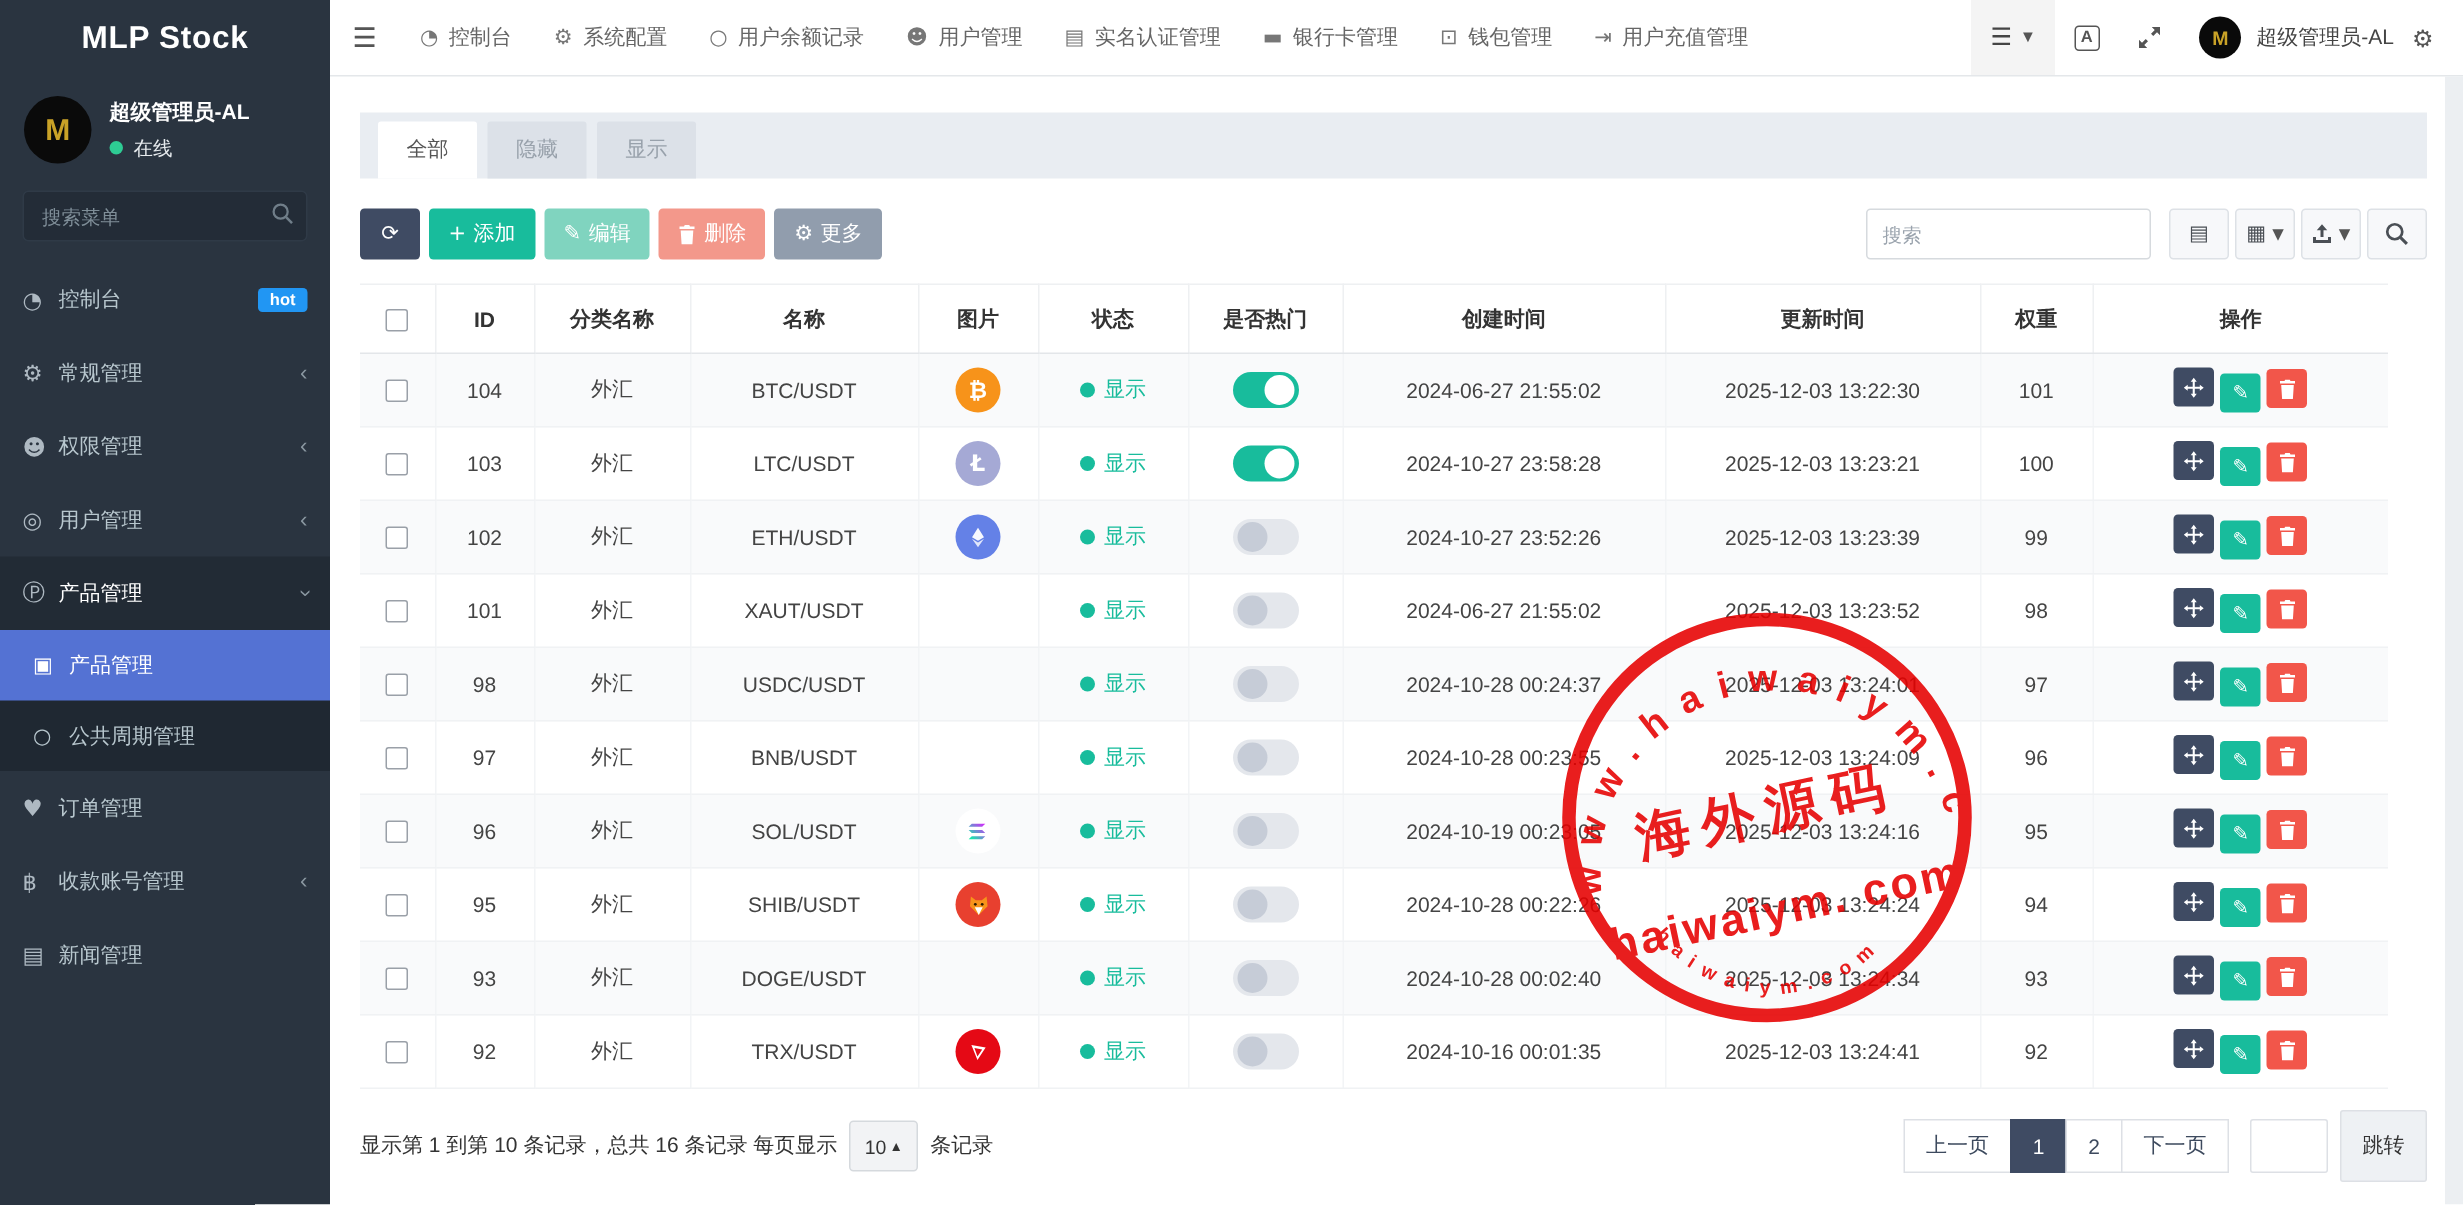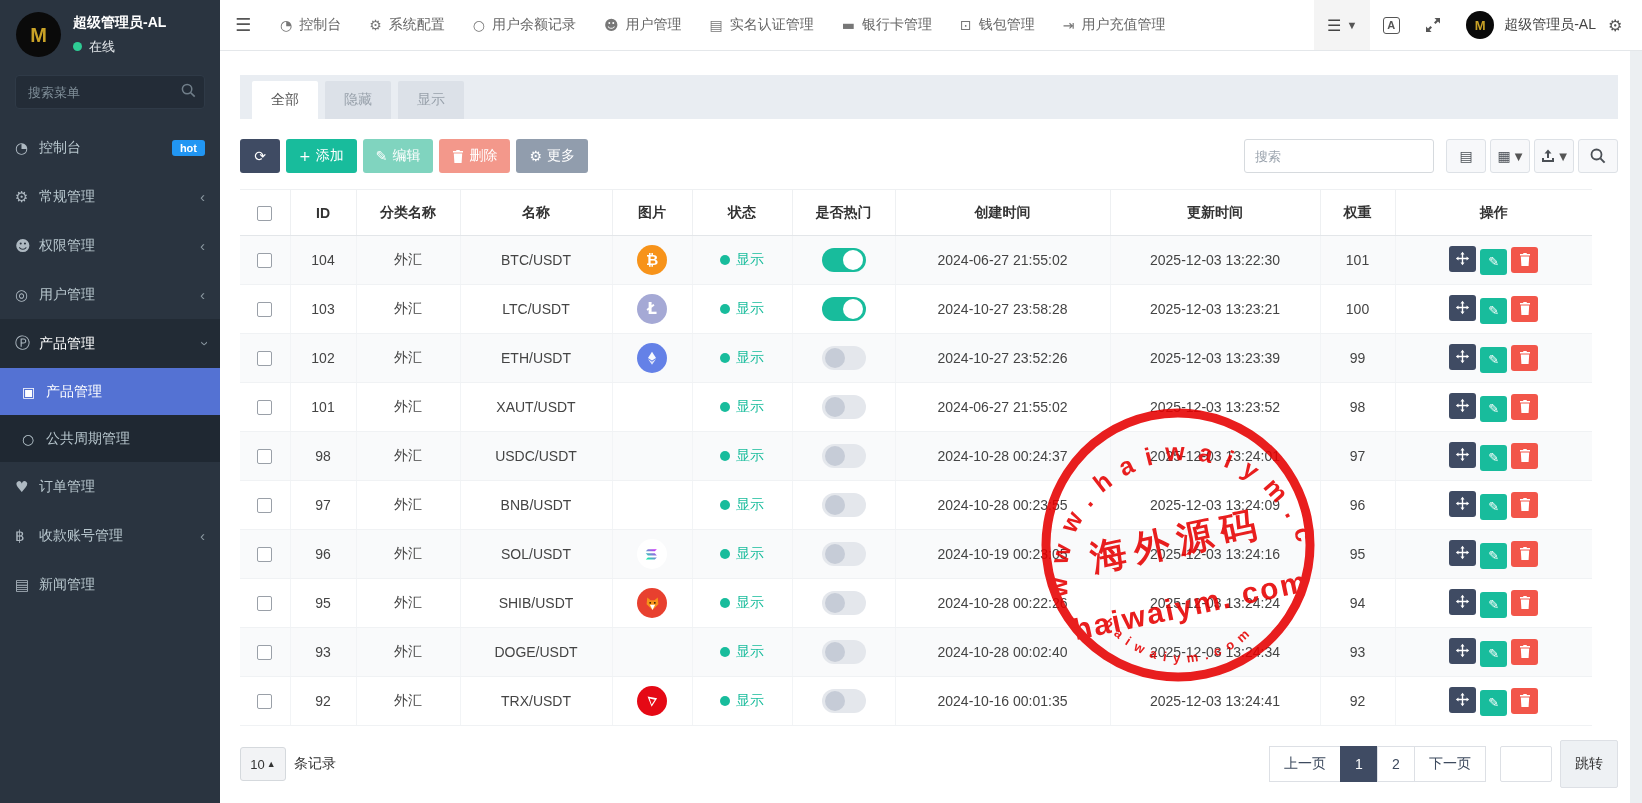--- a/index.html
+++ b/index.html
@@ -109,20 +109,21 @@
 
   
   .watermark { position:absolute; left:806px; top:393px; width:304px; height:304px; pointer-events:none; opacity:.88; transform:rotate(-12deg); z-index:5; }
 </style>
 </head>
 <body>
 
 <div class="app">
 
   <aside class="sidebar">
+    <div class="logo">MLP Stock</div>
     <div class="userpanel">
       <div class="avatar">
         <span>M</span>
       </div>
       <div class="userinfo">
         <div class="username">超级管理员-AL</div>
         <div class="userstatus">
           <span class="dot"></span>
           <span>在线</span>
         </div>
@@ -600,20 +601,21 @@
                   <svg width="12" height="13" viewBox="0 0 12 13">
                     <path d="M4.5 0 h3 l.5 1 H11 v1.6 H1 V1 h3 Z M1.8 3.6 h8.4 l-.6 9.4 H2.4 Z" fill="#fff"></path>
                   </svg>
                 </button></td>
             </tr>
           </tbody>
       </table>
 
       <div class="tfooter">
         <div class="summary">
+          <span>显示第 1 到第 10 条记录，总共 16 条记录 每页显示</span>
           <span class="pagesize">
             <span>10</span>
               <span class="caret">▲</span>
           </span>
           <span>条记录</span>
         </div>
         <div class="pagination" id="pagination">
             <button class="pbtn">上一页</button>
             <button class="pbtn num active">1</button>
             <button class="pbtn num">2</button>

